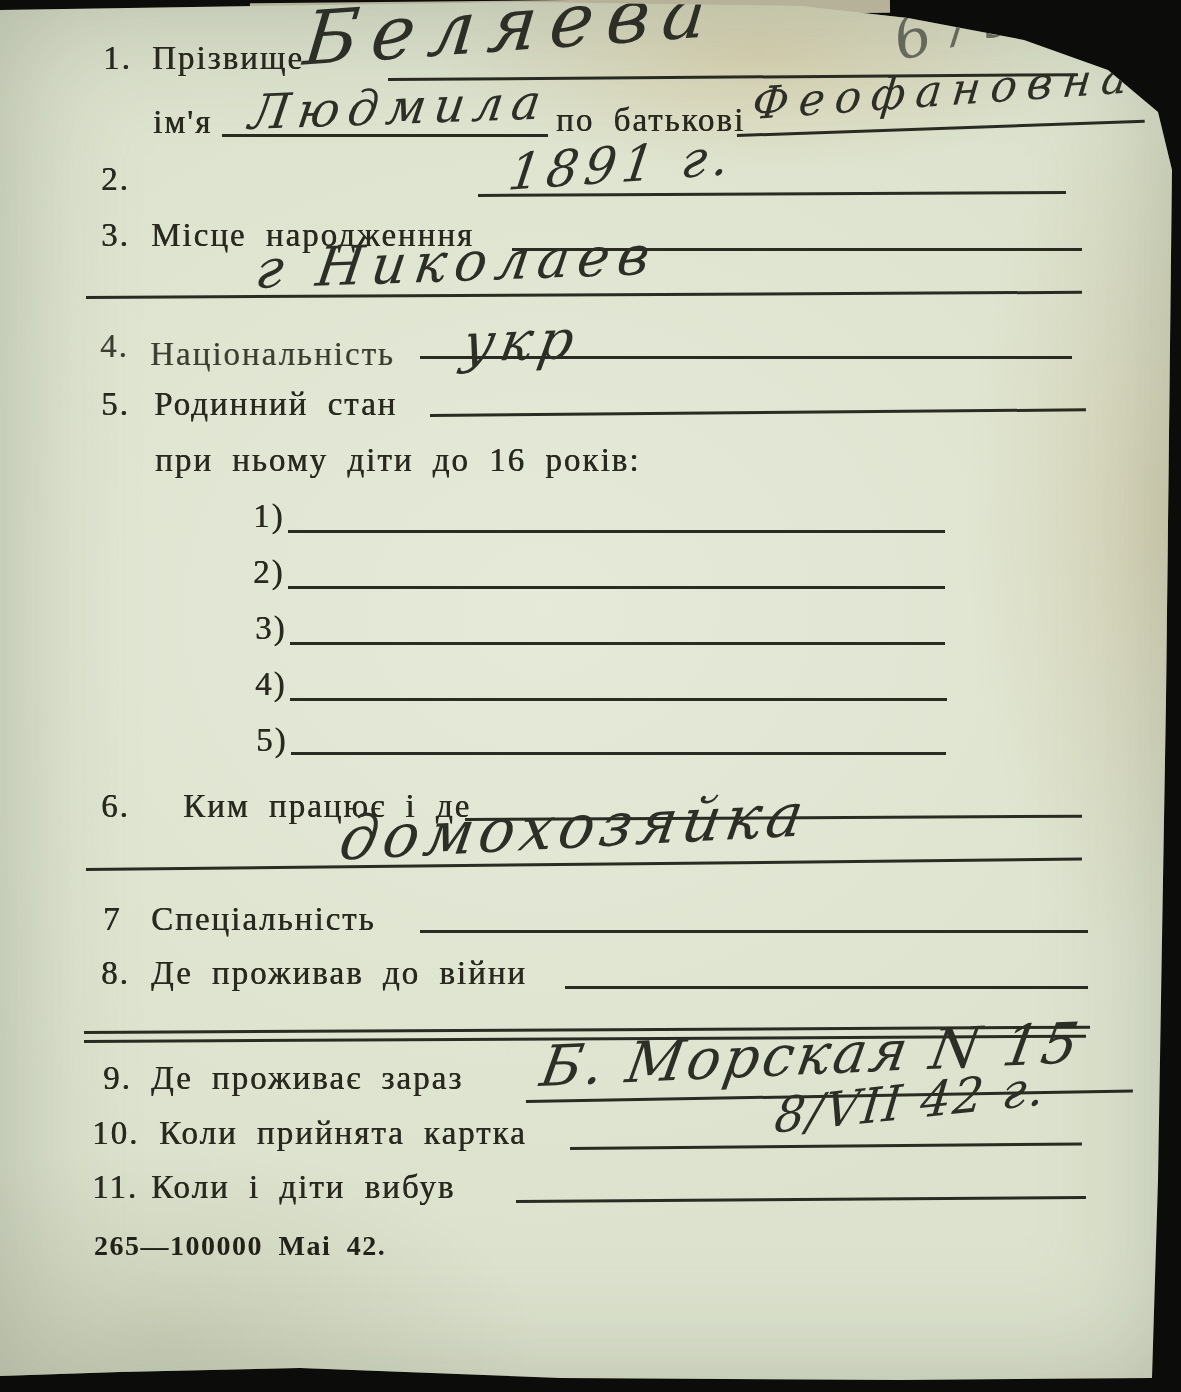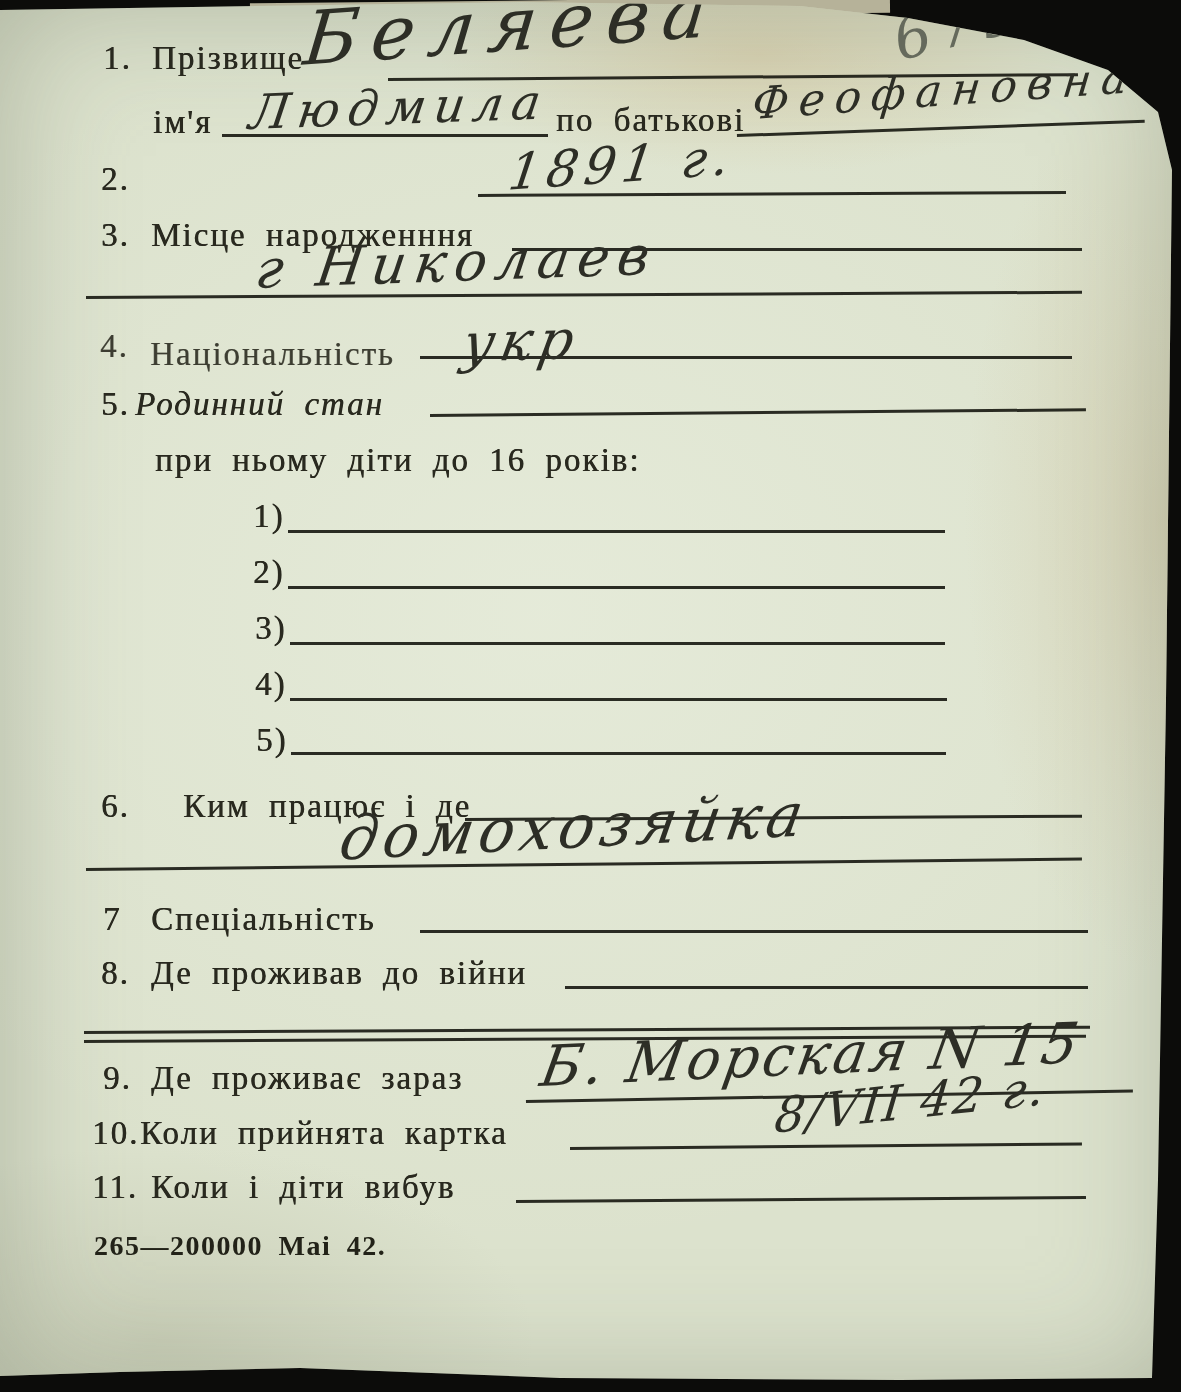--- a/index.html
+++ b/index.html
@@ -91,21 +91,21 @@
   <div class="line" style="left:512px;top:248px;width:570px;"></div>
   <div class="line" style="left:86px;top:296px;width:996px;transform:rotate(-0.3deg);"></div>
   <div class="hw" style="left:252px;top:238px;font-size:54px;letter-spacing:8px;transform:rotate(-2deg) skewX(-10deg);">г  Николаев</div>
 
   <span class="print faded" style="left:100px;top:328px;">4.</span>
   <span class="print faded" style="left:150px;top:328px;margin-top:8px;">Національність</span>
   <div class="line" style="left:420px;top:356px;width:652px;"></div>
   <div class="hw" style="left:458px;top:312px;font-size:54px;letter-spacing:6px;transform:rotate(-2deg) skewX(-12deg);">укр</div>
 
   <span class="print" style="left:101px;top:386px;">5.</span>
-  <span class="print" style="left:135px;top:386px;font-style:italic;">Родинний стан</span>
+  <span class="print" style="left:154px;top:386px;">Родинний стан</span>
   <div class="line" style="left:430px;top:414px;width:656px;transform:rotate(-0.5deg);"></div>
   <div class="hw" style="left:500px;top:380px;font-size:40px;"></div>
 
   <span class="print" style="left:155px;top:442px;">при ньому діти до 16 років:</span>
 
   <span class="print" style="left:253px;top:498px;">1)</span>
   <div class="line" style="left:288px;top:530px;width:657px;"></div>
   <span class="print" style="left:253px;top:554px;">2)</span>
   <div class="line" style="left:288px;top:586px;width:657px;"></div>
   <span class="print" style="left:255px;top:610px;">3)</span>
@@ -132,24 +132,24 @@
   <div class="line" style="left:84px;top:1031px;width:1006px;transform:rotate(-0.3deg);"></div>
   <div class="line" style="left:84px;top:1040px;width:1002px;transform:rotate(-0.3deg);"></div>
   <div class="hw" style="left:600px;top:950px;font-size:40px;"></div>
 
   <span class="print" style="left:103px;top:1060px;">9.</span>
   <span class="print" style="left:151px;top:1060px;">Де проживає зараз</span>
   <div class="line" style="left:526px;top:1100px;width:607px;transform:rotate(-1deg);"></div>
   <div class="hw" style="left:536px;top:1034px;font-size:56px;letter-spacing:3px;transform:rotate(-2.5deg) skewX(-12deg);">Б. Морская N 15</div>
 
   <span class="print" style="left:92px;top:1115px;">10.</span>
-  <span class="print" style="left:140px;top:1115px;">Коли прийнята картка</span>
+  <span class="print" style="left:159px;top:1115px;">Коли прийнята картка</span>
   <div class="line" style="left:570px;top:1147px;width:512px;transform:rotate(-0.5deg);"></div>
   <div class="hw" style="left:772px;top:1088px;font-size:48px;letter-spacing:2px;transform:rotate(-6deg) skewX(-12deg);">8/VII 42 г.</div>
 
   <span class="print" style="left:92px;top:1169px;">11.</span>
   <span class="print" style="left:151px;top:1169px;">Коли і діти вибув</span>
   <div class="line" style="left:516px;top:1200px;width:570px;transform:rotate(-0.4deg);"></div>
   <div class="hw" style="left:600px;top:1164px;font-size:40px;"></div>
 
-  <div class="footer-print">265—200000 Mai 42.</div>
+  <div class="footer-print">265—100000 Mai 42.</div>
 
 </div>
 
 </body></html>

